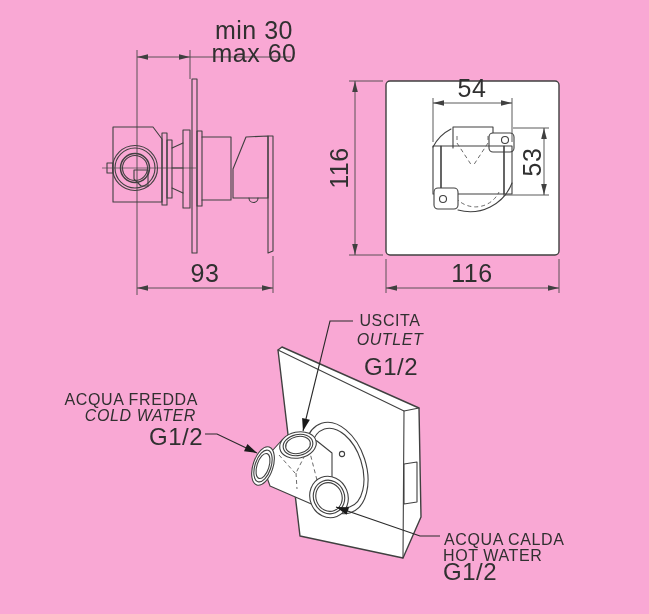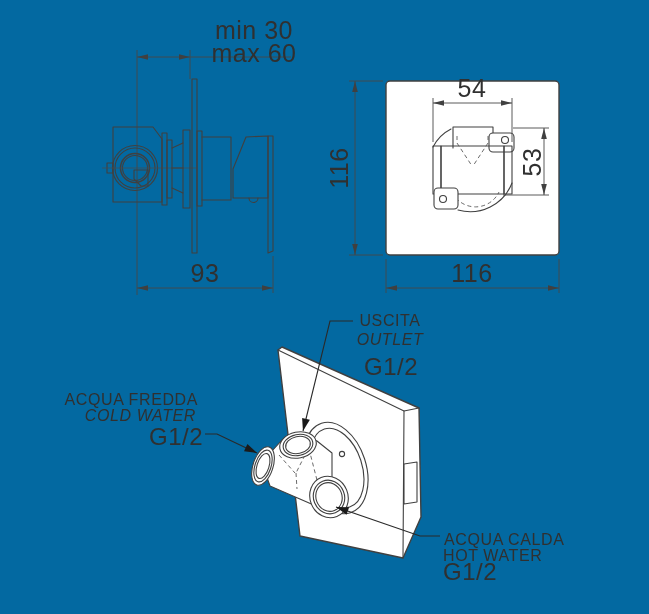--- a/index.html
+++ b/index.html
@@ -1,16 +1,16 @@
 <!DOCTYPE html>
 <html><head>
 <meta charset="utf-8">
 <style>
   html,body{margin:0;padding:0;background:#ffffff;}
-  .page{position:relative;width:649px;height:614px;background:#0369a1;overflow:hidden;}
+  .page{position:relative;width:649px;height:614px;background:#f9a8d4;overflow:hidden;}
   svg{display:block;}
   .ln{fill:none;stroke:#404040;stroke-width:1.1;stroke-linejoin:round;stroke-linecap:round;}
   .ln2{fill:none;stroke:#404040;stroke-width:1.5;stroke-linejoin:round;}
   .fw{fill:#ffffff;stroke:#404040;stroke-width:1.1;stroke-linejoin:round;}
   .fw2{fill:#ffffff;stroke:#404040;stroke-width:1.4;stroke-linejoin:round;}
   .thin{fill:none;stroke:#4a4a4a;stroke-width:0.7;}
   .dash{fill:none;stroke:#5a5a5a;stroke-width:0.9;stroke-dasharray:4 3;}
   .dim{fill:none;stroke:#474747;stroke-width:0.9;}
   .lead{fill:none;stroke:#2a2a2a;stroke-width:1.1;}
   .t{fill:#303030;font-family:"Liberation Sans","DejaVu Sans",sans-serif;}

